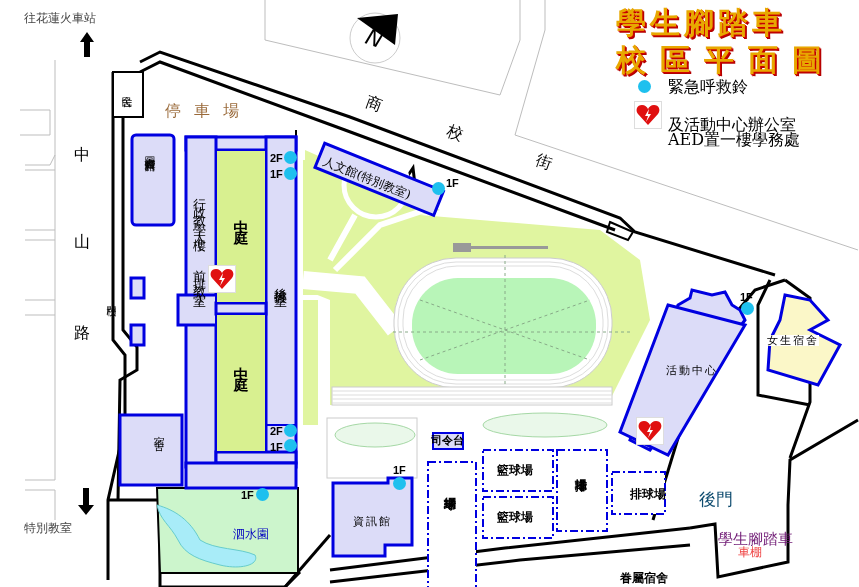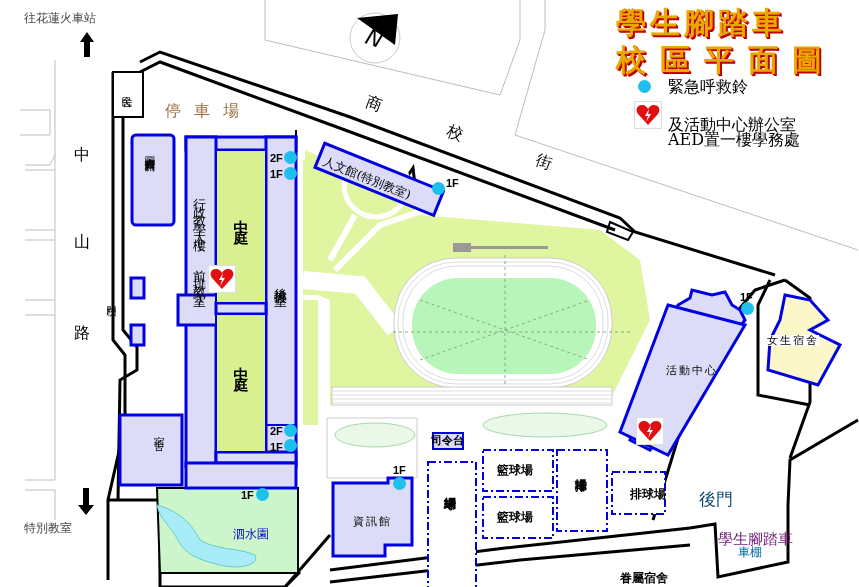--- a/index.html
+++ b/index.html
@@ -177,21 +177,21 @@
 <div class="lbl" style="left:431px;top:435px;font-size:11px;font-weight:bold;">司令台</div>
 <div class="vlbl" style="left:444px;top:488px;font-size:12px;font-weight:bold;font-family:'DejaVu Sans',sans-serif;">網球場</div>
 <div class="lbl" style="left:497px;top:464px;font-size:12px;font-weight:bold;">籃球場</div>
 <div class="lbl" style="left:497px;top:511px;font-size:12px;font-weight:bold;">籃球場</div>
 <div class="vlbl" style="left:575px;top:469px;font-size:12px;font-weight:bold;font-family:'DejaVu Sans',sans-serif;">排球場</div>
 <div class="lbl" style="left:630px;top:488px;font-size:12px;font-weight:bold;">排球場</div>
 <div class="lbl" style="left:666px;top:365px;font-size:11px;font-family:'DejaVu Serif',serif;letter-spacing:2px;">活動中心</div>
 <div class="lbl" style="left:767px;top:335px;font-size:11px;font-family:'DejaVu Serif',serif;letter-spacing:2px;background:#fff;">女生宿舍</div>
 <div class="lbl" style="left:699px;top:491px;font-size:17px;color:#0c4a6e;">後門</div>
 <div class="lbl" style="left:718px;top:532px;font-size:15px;color:#701a75;">學生腳踏車</div>
-<div class="lbl" style="left:738px;top:546px;font-size:12px;color:#0369a1;">車棚</div>
+<div class="lbl" style="left:738px;top:546px;font-size:12px;color:#ef4444;">車棚</div>
 <div class="lbl" style="left:620px;top:572px;font-size:12px;font-weight:bold;">眷屬宿舍</div>
 
 <div class="badge" style="left:270px;top:152px;">2F</div>
 <div class="dot" style="left:284px;top:151px;"></div>
 <div class="badge" style="left:270px;top:168px;">1F</div>
 <div class="dot" style="left:284px;top:167px;"></div>
 
 <div class="badge" style="left:270px;top:425px;">2F</div>
 <div class="dot" style="left:284px;top:424px;"></div>
 <div class="badge" style="left:270px;top:441px;">1F</div>

